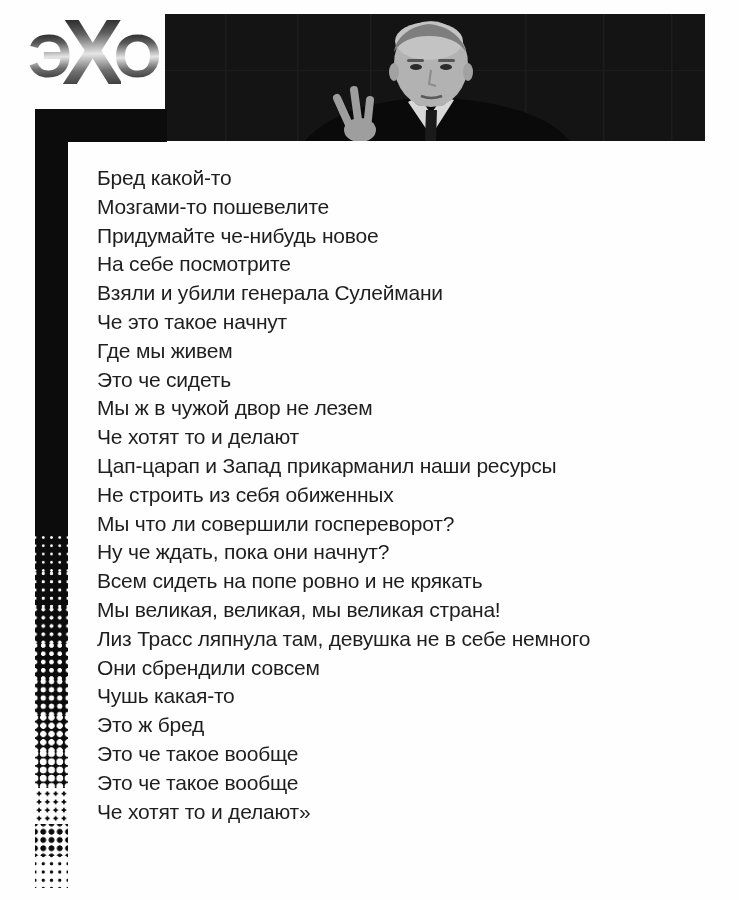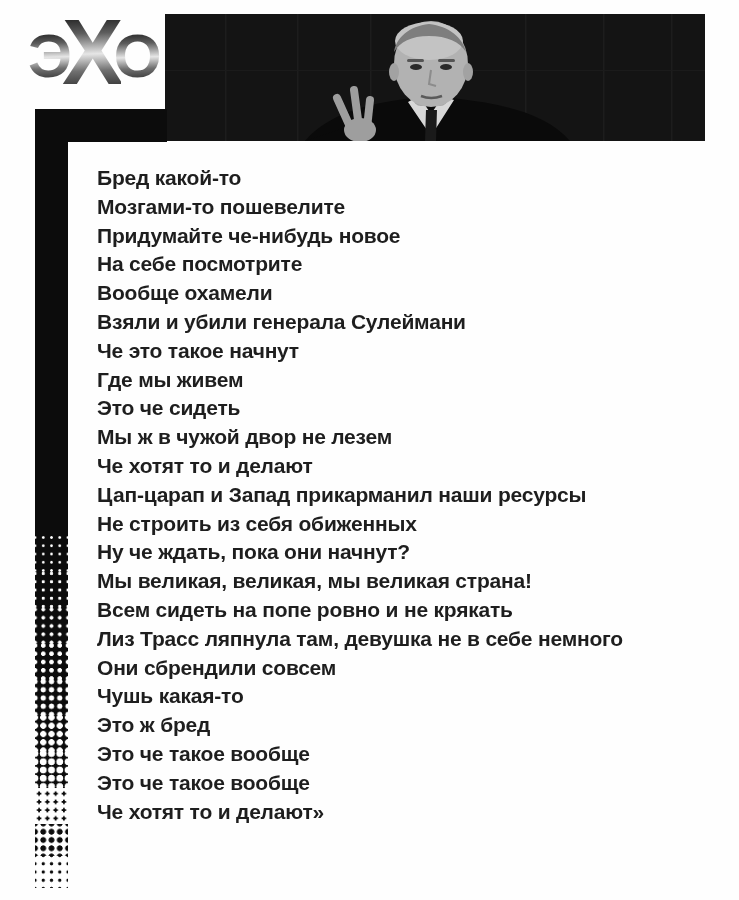--- a/index.html
+++ b/index.html
@@ -35,21 +35,21 @@
   .seg.d6{background-image:radial-gradient(circle,#ffffff 2.8px,transparent 3.4px);}
   .seg.d7{background-image:radial-gradient(circle,#ffffff 3.2px,transparent 3.8px);}
   .seg.d8{background-image:radial-gradient(circle,#ffffff 3.9px,transparent 4.4px);}
   .halftone-bar .seg.inv{background-color:#ffffff;height:32px;}
   .seg.i1{background-image:radial-gradient(circle,#0c0c0c 2.6px,transparent 3.2px);}
   .seg.i2{background-image:radial-gradient(circle,#0c0c0c 1.4px,transparent 2.0px);}
   
   .quotes{
     position:absolute;left:97px;top:164px;width:600px;
     font-size:21px;line-height:28.8px;color:#1e1e1e;letter-spacing:-0.2px;
-    font-weight:700;
+    font-weight:400;
   }
   .quote-line{white-space:nowrap;}
 </style>
 </head>
 <body>
 
 <div class="page">
 
   <div class="logo">
     <span class="l-side">Э</span>
@@ -115,32 +115,32 @@
     <div class="seg d8"></div>
     <div class="seg inv i1"></div>
     <div class="seg inv i2"></div>
   </div>
 
   <div class="quotes">
     <div class="quote-line">Бред какой-то</div>
     <div class="quote-line">Мозгами-то пошевелите</div>
     <div class="quote-line">Придумайте че-нибудь новое</div>
     <div class="quote-line">На себе посмотрите</div>
-    <div class="quote-line">Вообще охамели</div>
     <div class="quote-line">Взяли и убили генерала Сулеймани</div>
     <div class="quote-line">Че это такое начнут</div>
     <div class="quote-line">Где мы живем</div>
     <div class="quote-line">Это че сидеть</div>
     <div class="quote-line">Мы ж в чужой двор не лезем</div>
     <div class="quote-line">Че хотят то и делают</div>
     <div class="quote-line">Цап-царап и Запад прикарманил наши ресурсы</div>
     <div class="quote-line">Не строить из себя обиженных</div>
+    <div class="quote-line">Мы что ли совершили госпереворот?</div>
     <div class="quote-line">Ну че ждать, пока они начнут?</div>
+    <div class="quote-line">Всем сидеть на попе ровно и не крякать</div>
     <div class="quote-line">Мы великая, великая, мы великая страна!</div>
-    <div class="quote-line">Всем сидеть на попе ровно и не крякать</div>
     <div class="quote-line">Лиз Трасс ляпнула там, девушка не в себе немного</div>
     <div class="quote-line">Они сбрендили совсем</div>
     <div class="quote-line">Чушь какая-то</div>
     <div class="quote-line">Это ж бред</div>
     <div class="quote-line">Это че такое вообще</div>
     <div class="quote-line">Это че такое вообще</div>
     <div class="quote-line">Че хотят то и делают»</div>
   </div>
 
 </div>

